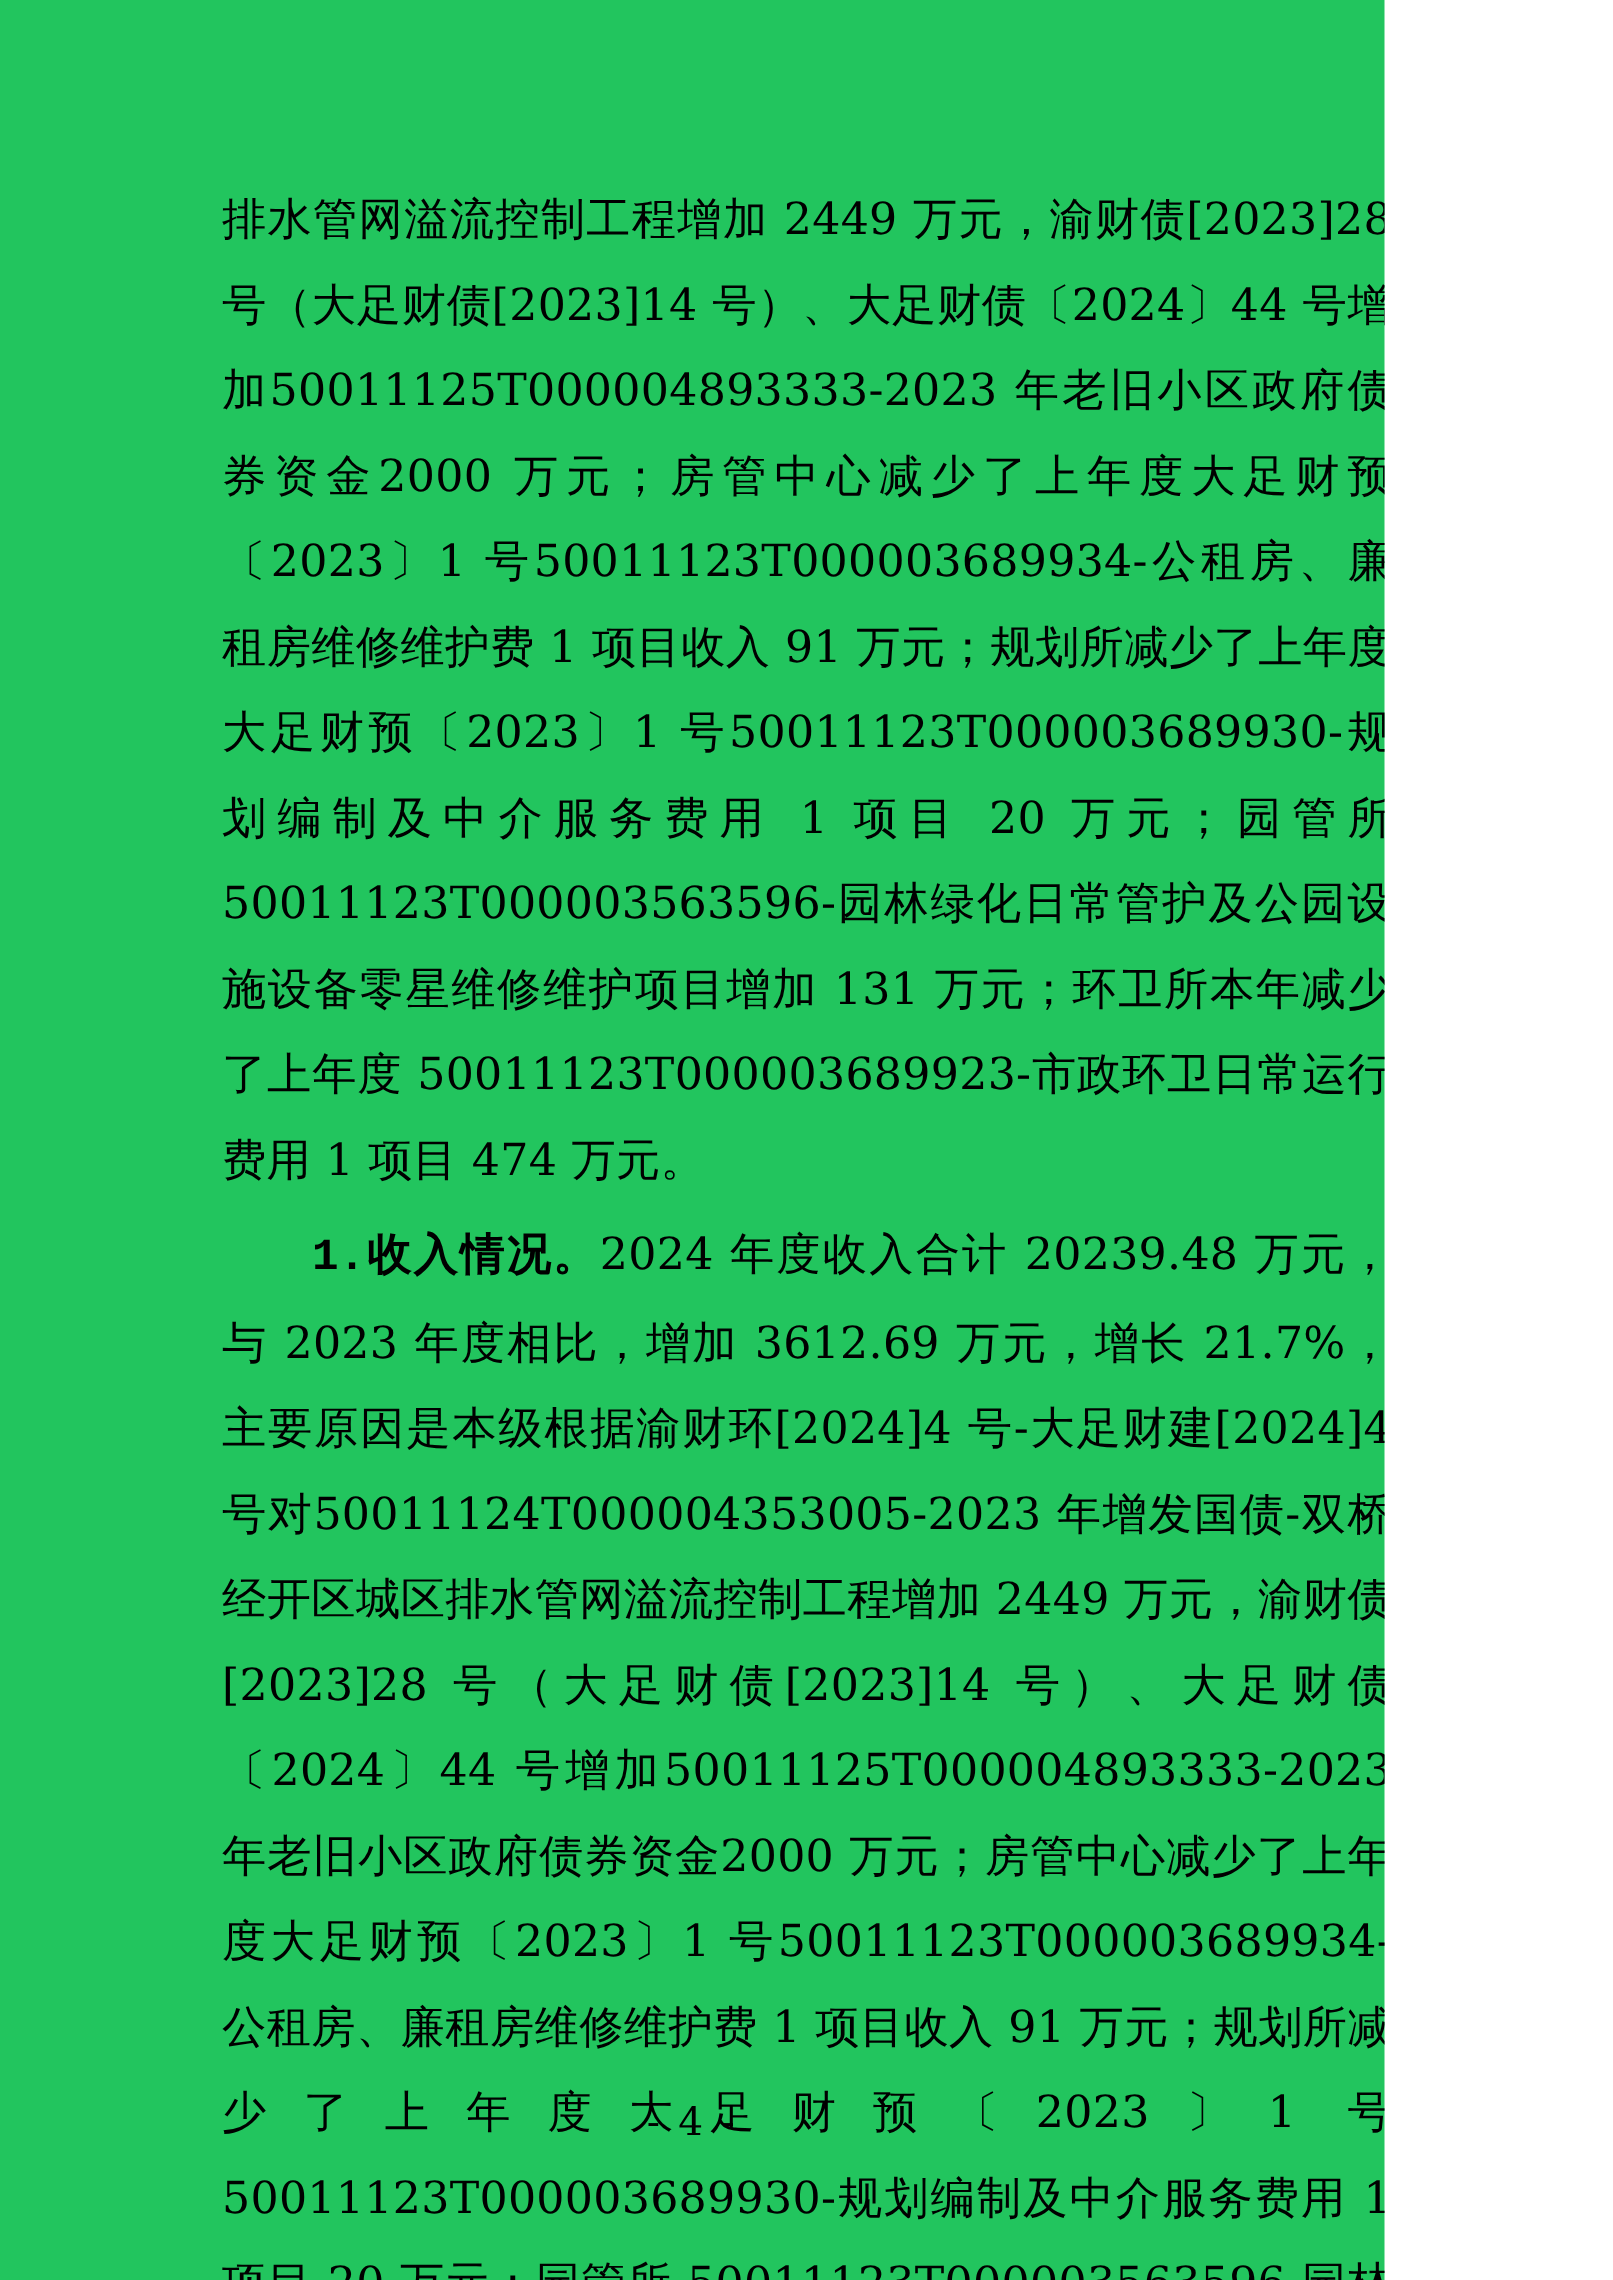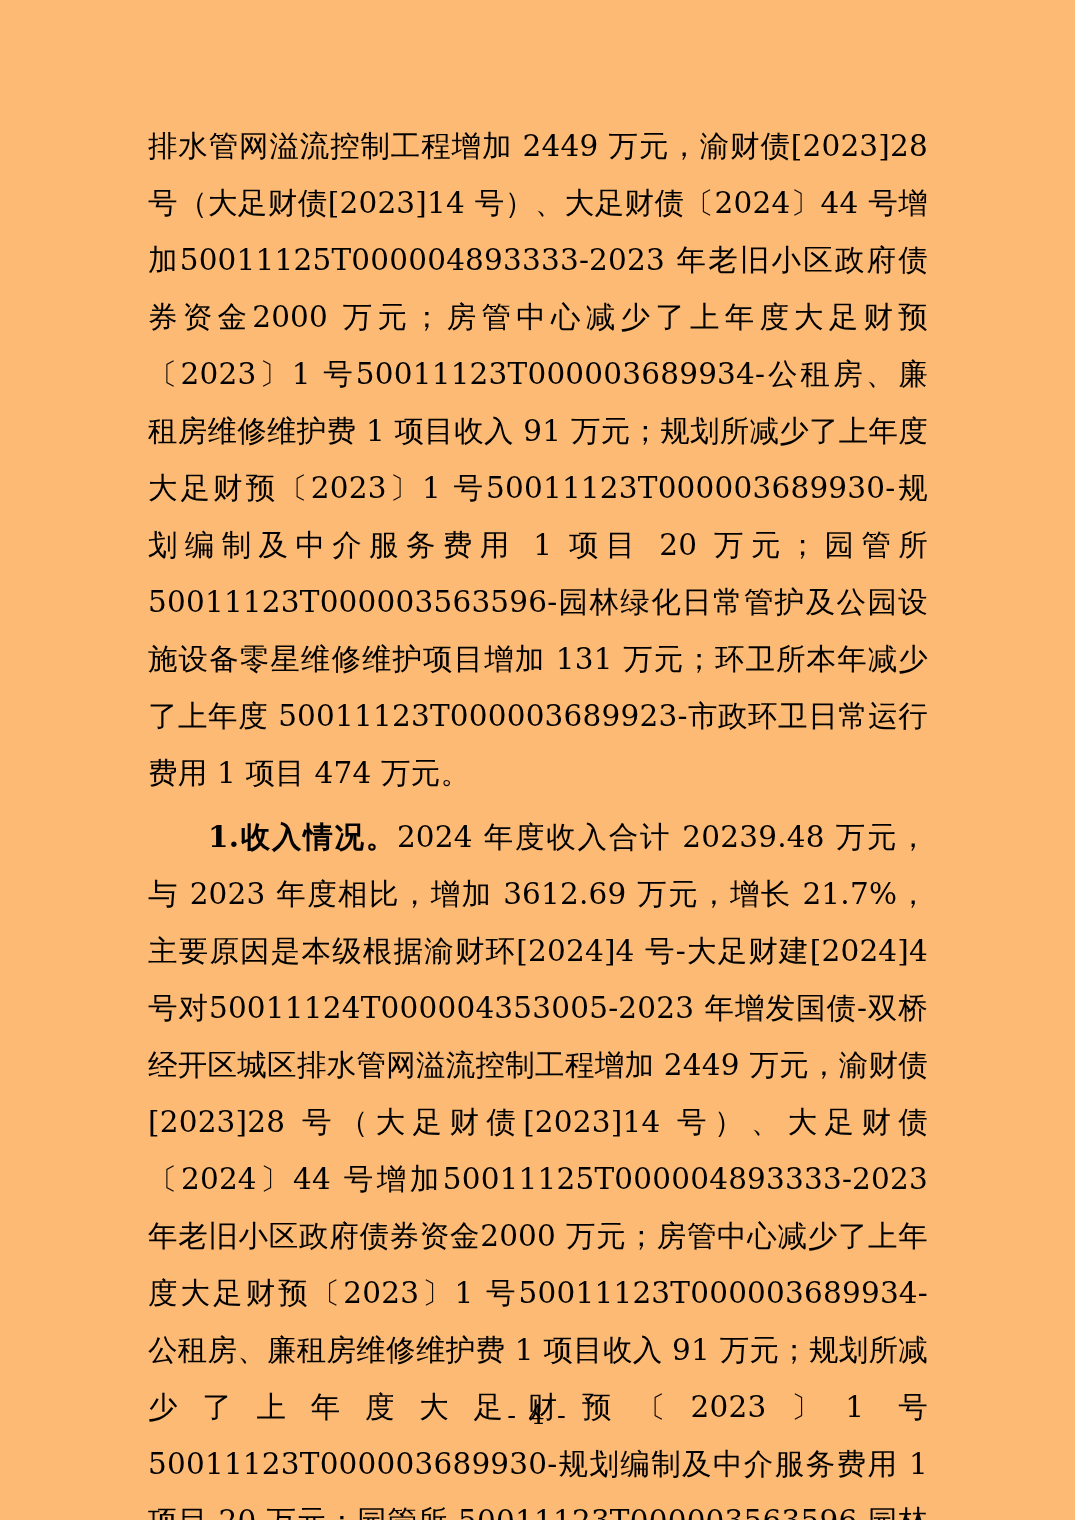--- a/index.html
+++ b/index.html
@@ -1,24 +1,24 @@
 <!DOCTYPE html>
 <html><head>
 <meta charset="utf-8">
 <style>
   html, body {
     margin: 0;
     padding: 0;
     background: #ffffff;
   }
   .page {
-    width: 1075px;
+    width: 923px;
     height: 1520px;
     position: relative;
-    background: #fdba74;
+    background: #22c55e;
     box-sizing: border-box;
     font-family: "DejaVu Serif", "Liberation Serif", serif;
     color: #000000;
     overflow: hidden;
   }
   .content {
     position: absolute;
     left: 148px;
     top: 118px;
     width: 780px;
@@ -30,20 +30,21 @@
     text-justify: inter-ideograph;
     margin: 0;
     letter-spacing: 0.2px;
   }
   .para.indent {
     text-indent: 60px;
     margin-top: 6px;
   }
   .para .lead {
     font-weight: bold;
+    font-family: Liberation Mono, monospace;
   }
   .footer {
     position: absolute;
     left: 0;
     right: 0;
     top: 1400px;
     text-align: center;
     font-size: 26px;
     font-family: "DejaVu Serif", "Liberation Serif", serif;
     color: #000000;

